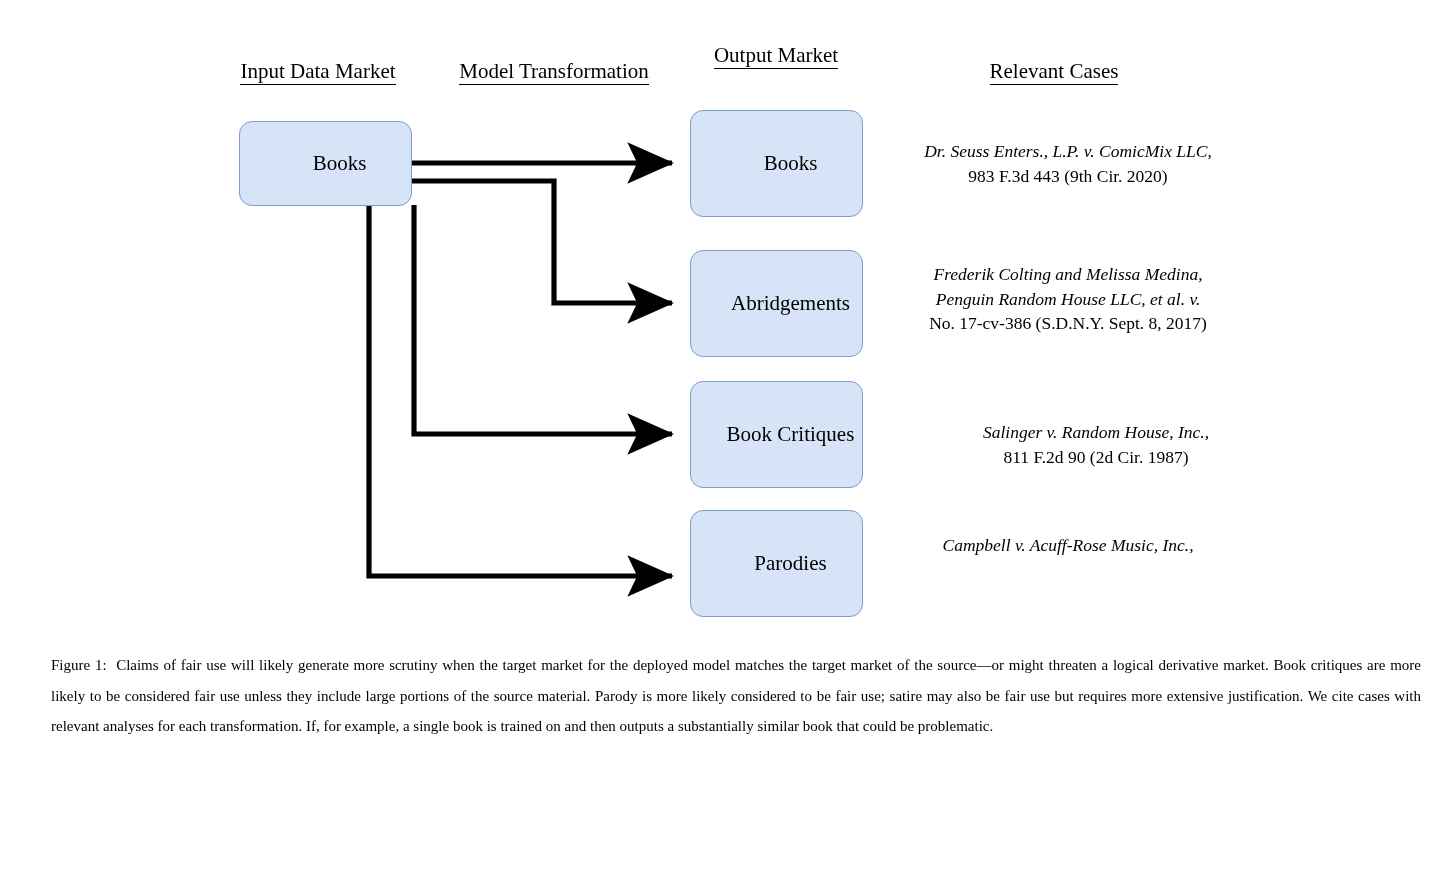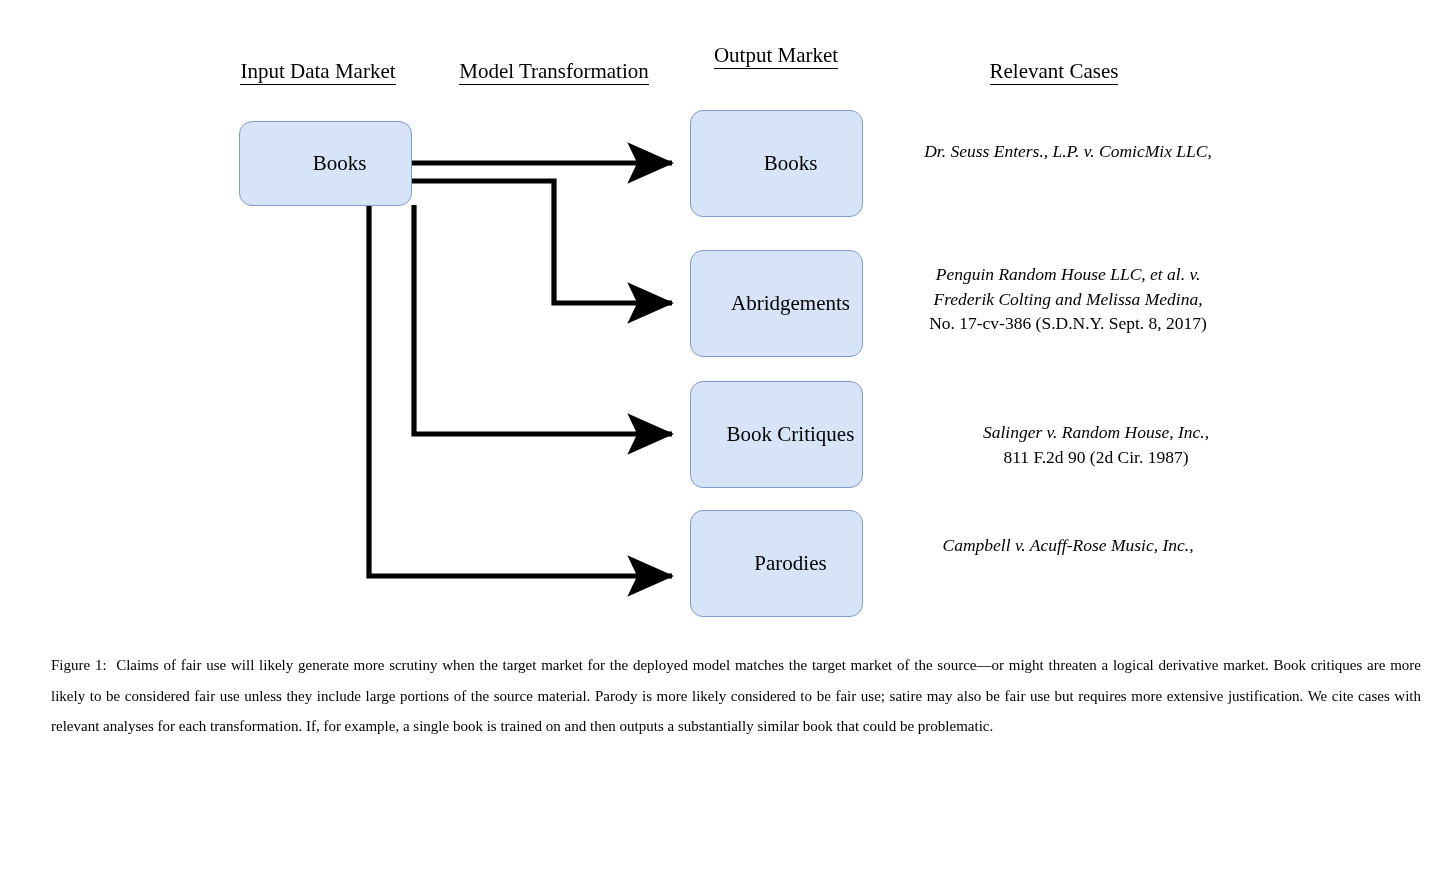--- a/index.html
+++ b/index.html
@@ -150,25 +150,26 @@
       </div>
     <div class="node-box" id="node-out-critique">
         <span>Book Critiques</span>
       </div>
     <div class="node-box" id="node-out-parody">
         <span>Parodies</span>
       </div>
 
     <div class="case-block" id="case-books">
       <div class="cite-name">Dr. Seuss Enters., L.P. v. ComicMix LLC,</div>
+      <div class="cite-ref">983 F.3d 443 (9th Cir. 2020)</div>
     </div>
 
     <div class="case-block" id="case-abridge">
+      <div class="cite-name">Frederik Colting and Melissa Medina,</div>
       <div class="cite-name">Penguin Random House LLC, et al. v.</div>
-      <div class="cite-name">Frederik Colting and Melissa Medina,</div>
       <div class="cite-ref">No. 17-cv-386 (S.D.N.Y. Sept. 8, 2017)</div>
     </div>
 
     <div class="case-block" id="case-critique">
       <div class="cite-name">Salinger v. Random House, Inc.,</div>
       <div class="cite-ref">811 F.2d 90 (2d Cir. 1987)</div>
     </div>
 
     <div class="case-block" id="case-parody">
       <div class="cite-name">Campbell v. Acuff-Rose Music, Inc.,</div>

